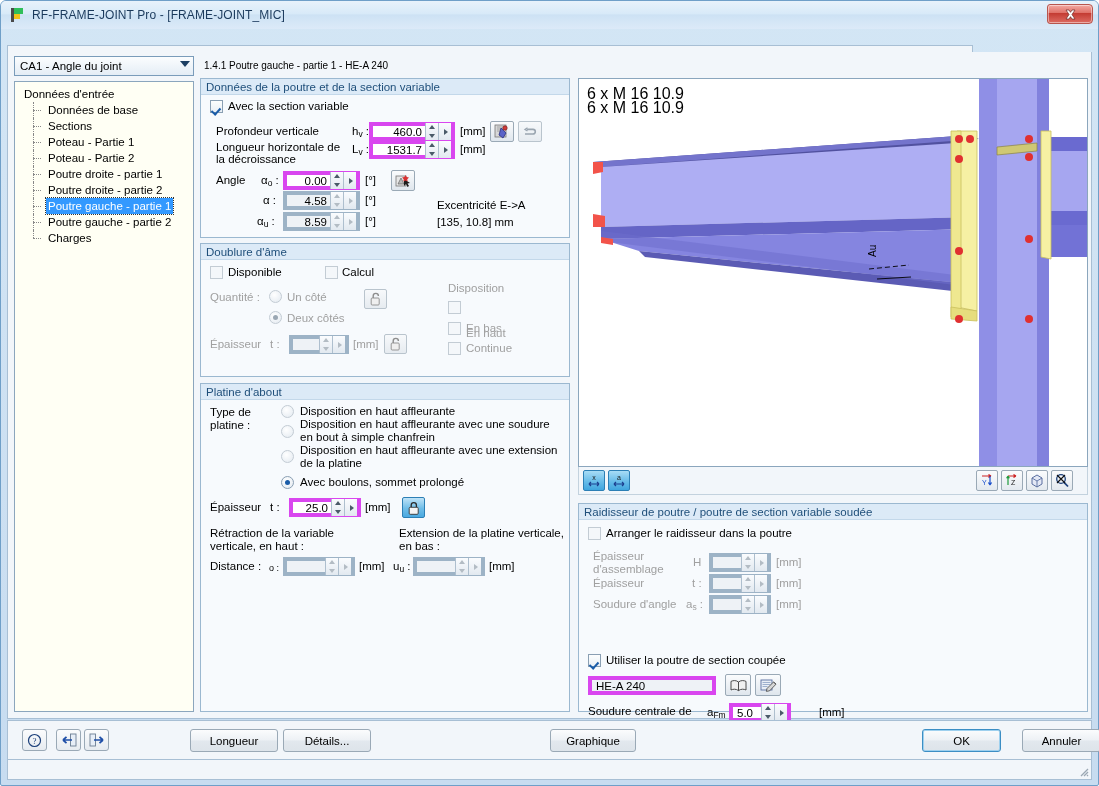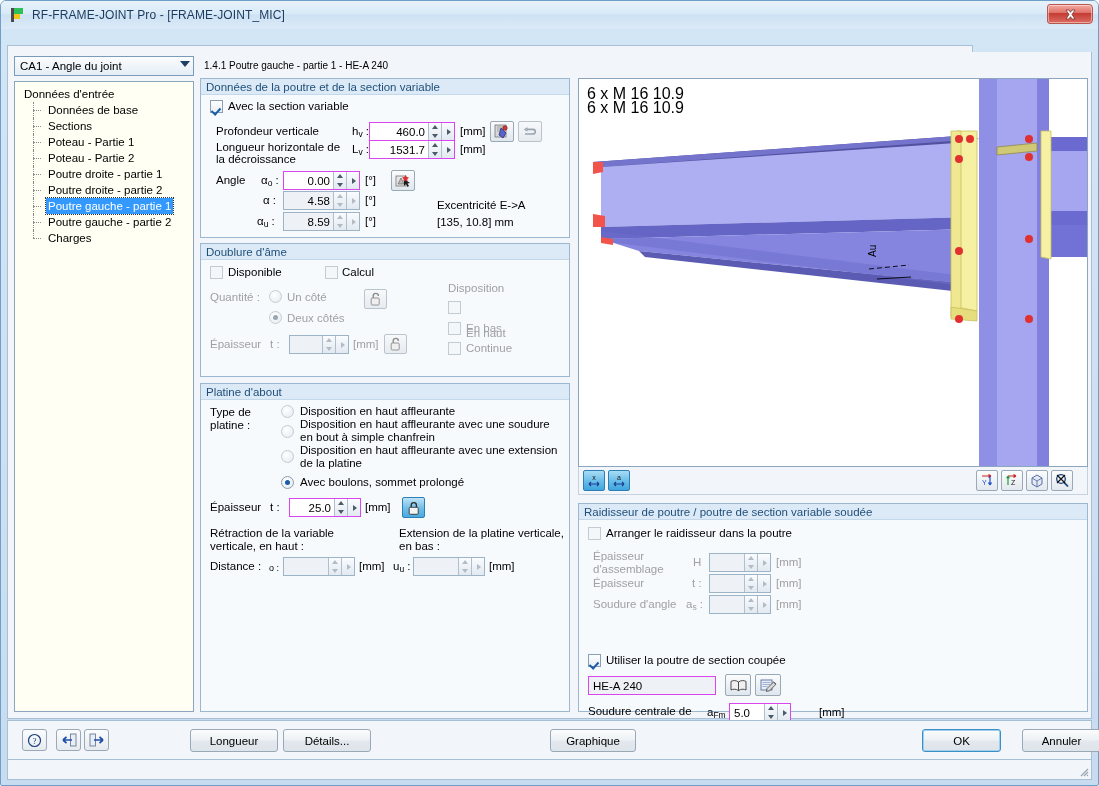--- a/index.html
+++ b/index.html
@@ -144,21 +144,21 @@
     border: 1px solid #8a9fb3;
   }
   .rad.dim { border-color:#c3ccd4; }
   .rad.on::after {
     content:""; position:absolute; left:3px; top:3px; width:5px; height:5px;
     border-radius:50%; background:#1a5ca8;
   }
   .rad.on.dim::after { background:#9aa7b3; }
   .field {
     position: absolute; height: 19px;
-    border: 1px solid #d946ef;
+    border: 4px solid #d946ef;
     background: #ffffff;
     display: flex; align-items: center;
   }
   .field.ro { background:#eef2f6; }
   .field.disabled { background:#eef2f6; border-color:#9db3c6; }
   .field .val {
     flex: 1; text-align: right; padding-right: 3px; font-size: 11.5px; color:#000;
     overflow: hidden; white-space: nowrap;
   }
   .field .val.left { text-align: left; padding-left: 4px; padding-right: 0; }

